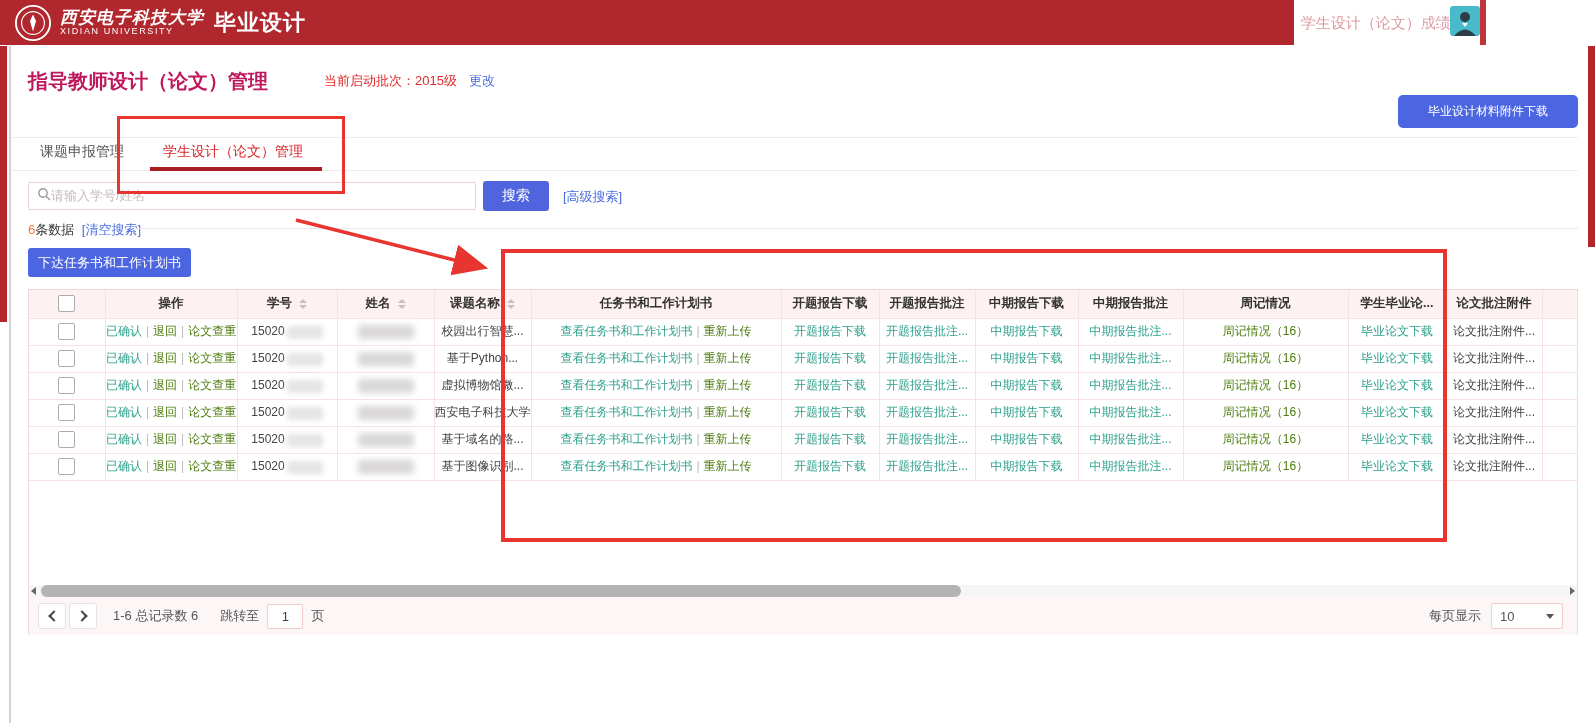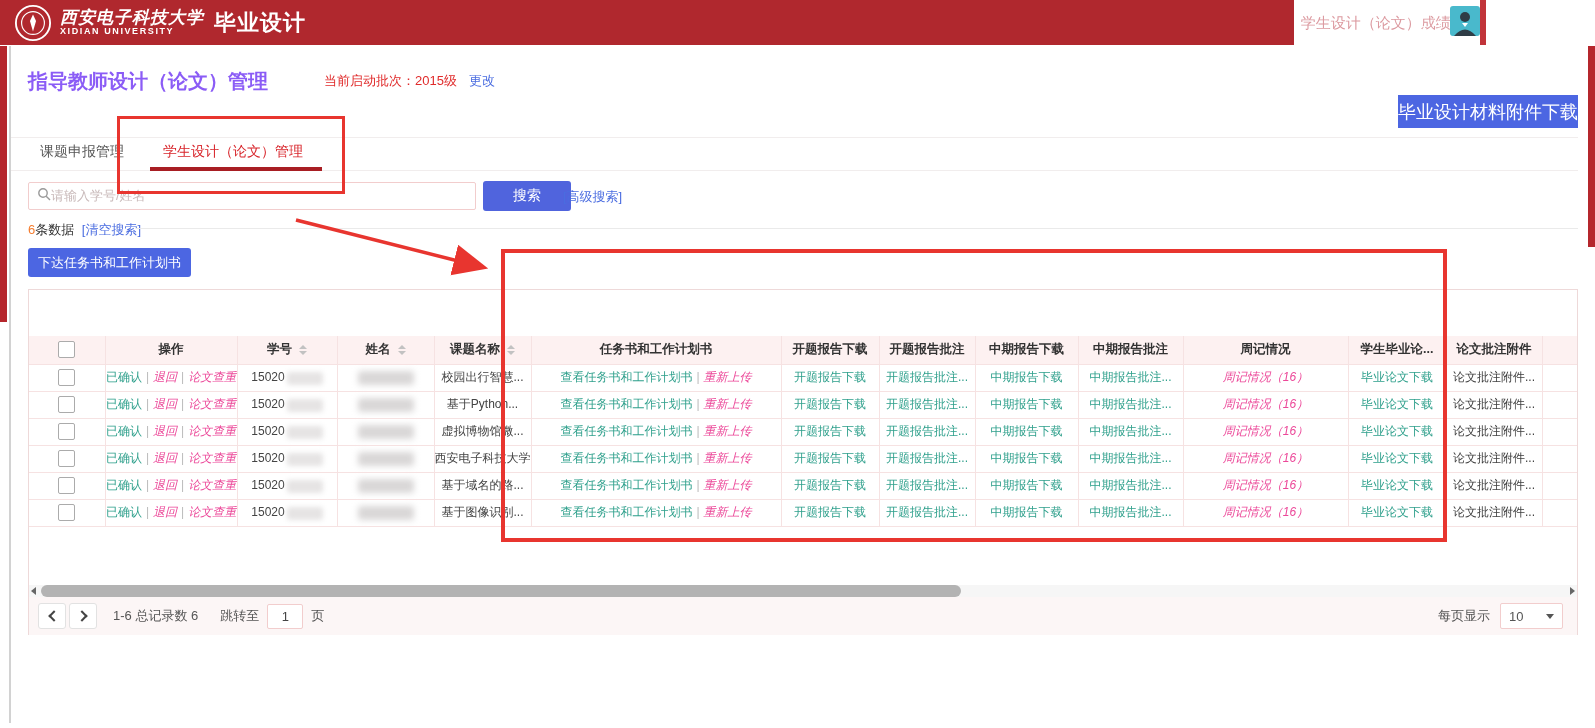--- a/index.html
+++ b/index.html
@@ -5,64 +5,64 @@
   * { margin:0; padding:0; box-sizing:border-box; }
   html,body { background:#fff; }
   body { font-family:"Liberation Sans","DejaVu Sans",sans-serif; width:1595px; height:728px; position:relative; overflow:hidden; }
   #screen { position:absolute; inset:0; width:1595px; height:728px; background:#fff; }
 
   
   .top-header { position:absolute; left:0; top:0; width:1294px; height:45px; background:#b0282e; display:flex; align-items:center; }
   .logo-wrap { margin-left:14px; display:flex; align-items:center; }
   .uni-block { margin-left:8px; color:#fff; line-height:1.05; }
   .uni-cn { font-size:17px; font-weight:bold; font-style:italic; letter-spacing:1px; }
-  .uni-en { font-size:9px; font-weight:bold; letter-spacing:1.6px; }
+  .uni-en { font-size:9px; font-weight:normal; letter-spacing:1.6px; }
   .app-title { color:#fff; font-size:22px; font-weight:bold; margin-left:10px; letter-spacing:1px; }
   .nav-tab-active { position:absolute; left:1078px; top:0; width:208px; height:45px; background:#8d2125; border-bottom:4px solid #eda03c; color:#fff; font-size:15px; font-weight:bold; text-align:center; line-height:41px; cursor:pointer; }
   .nav-tab-inactive { position:absolute; left:1293px; top:0; width:178px; height:45px; color:#dc9aa0; font-size:15px; text-align:center; line-height:45px; cursor:pointer; }
   .user-area { position:absolute; left:1480px; top:0; right:0; height:45px; background:#c1343a; display:flex; align-items:center; justify-content:flex-end; padding-right:6px; gap:6px; }
   .user-name { color:#fff; font-size:13.5px; }
   .user-caret { color:#fff; font-size:9px; }
 
   
   .title-row { position:absolute; left:28px; top:66px; height:30px; display:flex; align-items:center; }
-  .page-title { font-size:20px; font-weight:bold; color:#8b5cf6; }
+  .page-title { font-size:20px; font-weight:bold; color:#be185d; }
   .batch-label { margin-left:56px; font-size:13px; font-weight:normal; color:#e02b2b; }
   .change-link { margin-left:12px; font-size:13px; color:#4a6ce0; cursor:pointer; }
-  .dl-btn { position:absolute; left:1398px; top:95px; width:180px; height:33px; background:#4c66e2; color:#fff; font-size:18px; border:none; border-radius:0; cursor:pointer; }
+  .dl-btn { position:absolute; left:1398px; top:95px; width:180px; height:33px; background:#4c66e2; color:#fff; font-size:12px; border:none; border-radius:5px; cursor:pointer; }
 
   .hline { position:absolute; height:1px; background:#f1eded; }
   .hline1 { left:11px; top:137px; width:1567px; }
   .hline2 { left:11px; top:170px; width:1567px; }
 
   
   .sub-tab1 { position:absolute; left:40px; top:143px; font-size:14px; color:#555; cursor:pointer; }
   .sub-tab2 { position:absolute; left:163px; top:143px; font-size:14px; color:#d8252b; cursor:pointer; }
   .sub-tab-underline { position:absolute; left:150px; top:167px; width:172px; height:4px; background:#a81e23; }
 
   
   .search-box { position:absolute; left:28px; top:182px; width:448px; height:28px; border:1px solid #f2cdcd; border-radius:2px; background:#fff; display:flex; align-items:center; padding-left:8px; }
   .search-ph { color:#c9baba; font-size:13px; margin-left:0; }
-  .search-btn { position:absolute; left:483px; top:181px; width:88px; height:30px; background:#5064dd; color:#fff; font-size:14px; border:none; border-radius:3px; cursor:pointer; }
+  .search-btn { position:absolute; left:483px; top:181px; width:66px; height:30px; background:#5064dd; color:#fff; font-size:14px; border:none; border-radius:3px; cursor:pointer; }
   .adv-link { position:absolute; left:563px; top:188px; font-size:13px; color:#4a6ce0; cursor:pointer; }
   .count-row { position:absolute; left:28px; top:221px; font-size:13px; color:#333; }
   .count-num { color:#f57b2c; }
   .clear-link { color:#4a6ce0; cursor:pointer; margin-left:4px; }
   .count-divider { position:absolute; left:136px; top:228px; width:1442px; height:1px; background:#eaeaea; }
 
   .assign-btn { position:absolute; left:28px; top:248px; width:163px; height:29px; background:#4c66e2; color:#fff; font-size:13px; border:none; border-radius:3px; cursor:pointer; }
 
   
   .tbl-wrap { position:absolute; left:28px; top:289px; width:1550px; height:346px; border:1px solid #eed9d9; background:#fff; }
-  table { border-collapse:collapse; table-layout:fixed; width:1548px; font-size:12px;margin-top:46px; }
+  table { border-collapse:collapse; table-layout:fixed; width:1548px; font-size:12px; }
   th { height:28px; background:#fdf1f1; font-weight:600; color:#333; font-size:12.5px; border-right:1px solid #f6e2e2; border-bottom:1px solid #f6e2e2; text-align:center; white-space:nowrap; overflow:hidden; }
   td { height:27px; border-right:1px solid #f6e2e2; border-bottom:1px solid #f6e2e2; text-align:center; color:#444; white-space:nowrap; overflow:hidden; }
   th:last-child, td:last-child { border-right:none; }
   a.teal { color:#2fa08c; cursor:pointer; text-decoration:none; }
-  a.blue { color:#ec4899; cursor:pointer; text-decoration:none;font-style:italic; }
+  a.blue { color:#4d7c0f; cursor:pointer; text-decoration:none; }
   a.orange { color:#404040; cursor:pointer; text-decoration:none;text-align:right; }
   .sep { color:#bbb; margin:0 4px; }
   .cb { display:inline-block; width:17px; height:17px; border:1px solid #ababab; border-radius:2px; background:#fff; vertical-align:middle; cursor:pointer; }
   .sort { display:inline-flex; flex-direction:column; gap:2px; margin-left:7px; vertical-align:middle; }
   .sort i { width:0; height:0; border-left:4px solid transparent; border-right:4px solid transparent; }
   .sort .up { border-bottom:4px solid #c2c2c2; }
   .sort .dn { border-top:4px solid #c2c2c2; }
   .blur { display:inline-block; border-radius:3px; vertical-align:middle; }
   .sid-blur { width:36px; height:13px; background:#e6e4e4; filter:blur(2.5px); margin-left:2px; }
   .name-blur { width:56px; height:14px; background:#d9d7d7; filter:blur(3px); }
@@ -77,21 +77,21 @@
   
   .pager { position:absolute; left:0; top:307px; width:1548px; height:38px; background:#fcf6f6; display:flex; align-items:center; padding:0 14px 0 6px; font-size:13px; color:#555; }
   .pg-btn { width:28px; height:26px; background:#fff; border:1px solid #e2e2e2; border-radius:3px; display:flex; align-items:center; justify-content:center; margin-left:3px; cursor:pointer; }
   .chev { width:8px; height:8px; border-left:2px solid #444; border-bottom:2px solid #444; transform:rotate(45deg); margin-left:3px; }
   .chev-r { transform:rotate(-135deg); margin-left:-2px; }
   .pg-range { margin-left:16px; }
   .pg-jump { margin-left:22px; }
   .pg-input { width:36px; height:25px; border:1px solid #f2cdcd; border-radius:2px; text-align:center; font-size:13px; color:#444; margin-left:8px; background:#fff; }
   .pg-page { margin-left:8px; }
   .pg-spacer { margin-left:auto; }
-  .pg-select { width:63px; height:26px; border:1px solid #f2cdcd; border-radius:2px; background:#fff; display:flex; align-items:center; margin-left:10px; padding:0 8px; cursor:pointer; }
+  .pg-select { width:72px; height:26px; border:1px solid #f2cdcd; border-radius:2px; background:#fff; display:flex; align-items:center; margin-left:10px; padding:0 8px; cursor:pointer; }
   .pg-select .caret { margin-left:auto; width:0; height:0; border-left:4px solid transparent; border-right:4px solid transparent; border-top:5px solid #555; }
 
   
   .red-bar-left  { position:absolute; left:0; top:46px; width:7px; height:276px; background:#b5262c; }
   .red-bar-right { position:absolute; left:1588px; top:46px; width:7px; height:201px; background:#b5262c; }
   .gray-vline { position:absolute; left:9px; top:46px; width:2px; height:677px; background:#d2d2d2; }
   .anno-box { position:absolute; border:3px solid #e8352f; background:transparent; z-index:60; }
   .anno-box1 { left:117px; top:116px; width:228px; height:78px; }
   .anno-box2 { left:501px; top:249px; width:946px; height:293px; border-width:4px; }
   .anno-arrow { position:absolute; left:288px; top:212px; z-index:61; }

